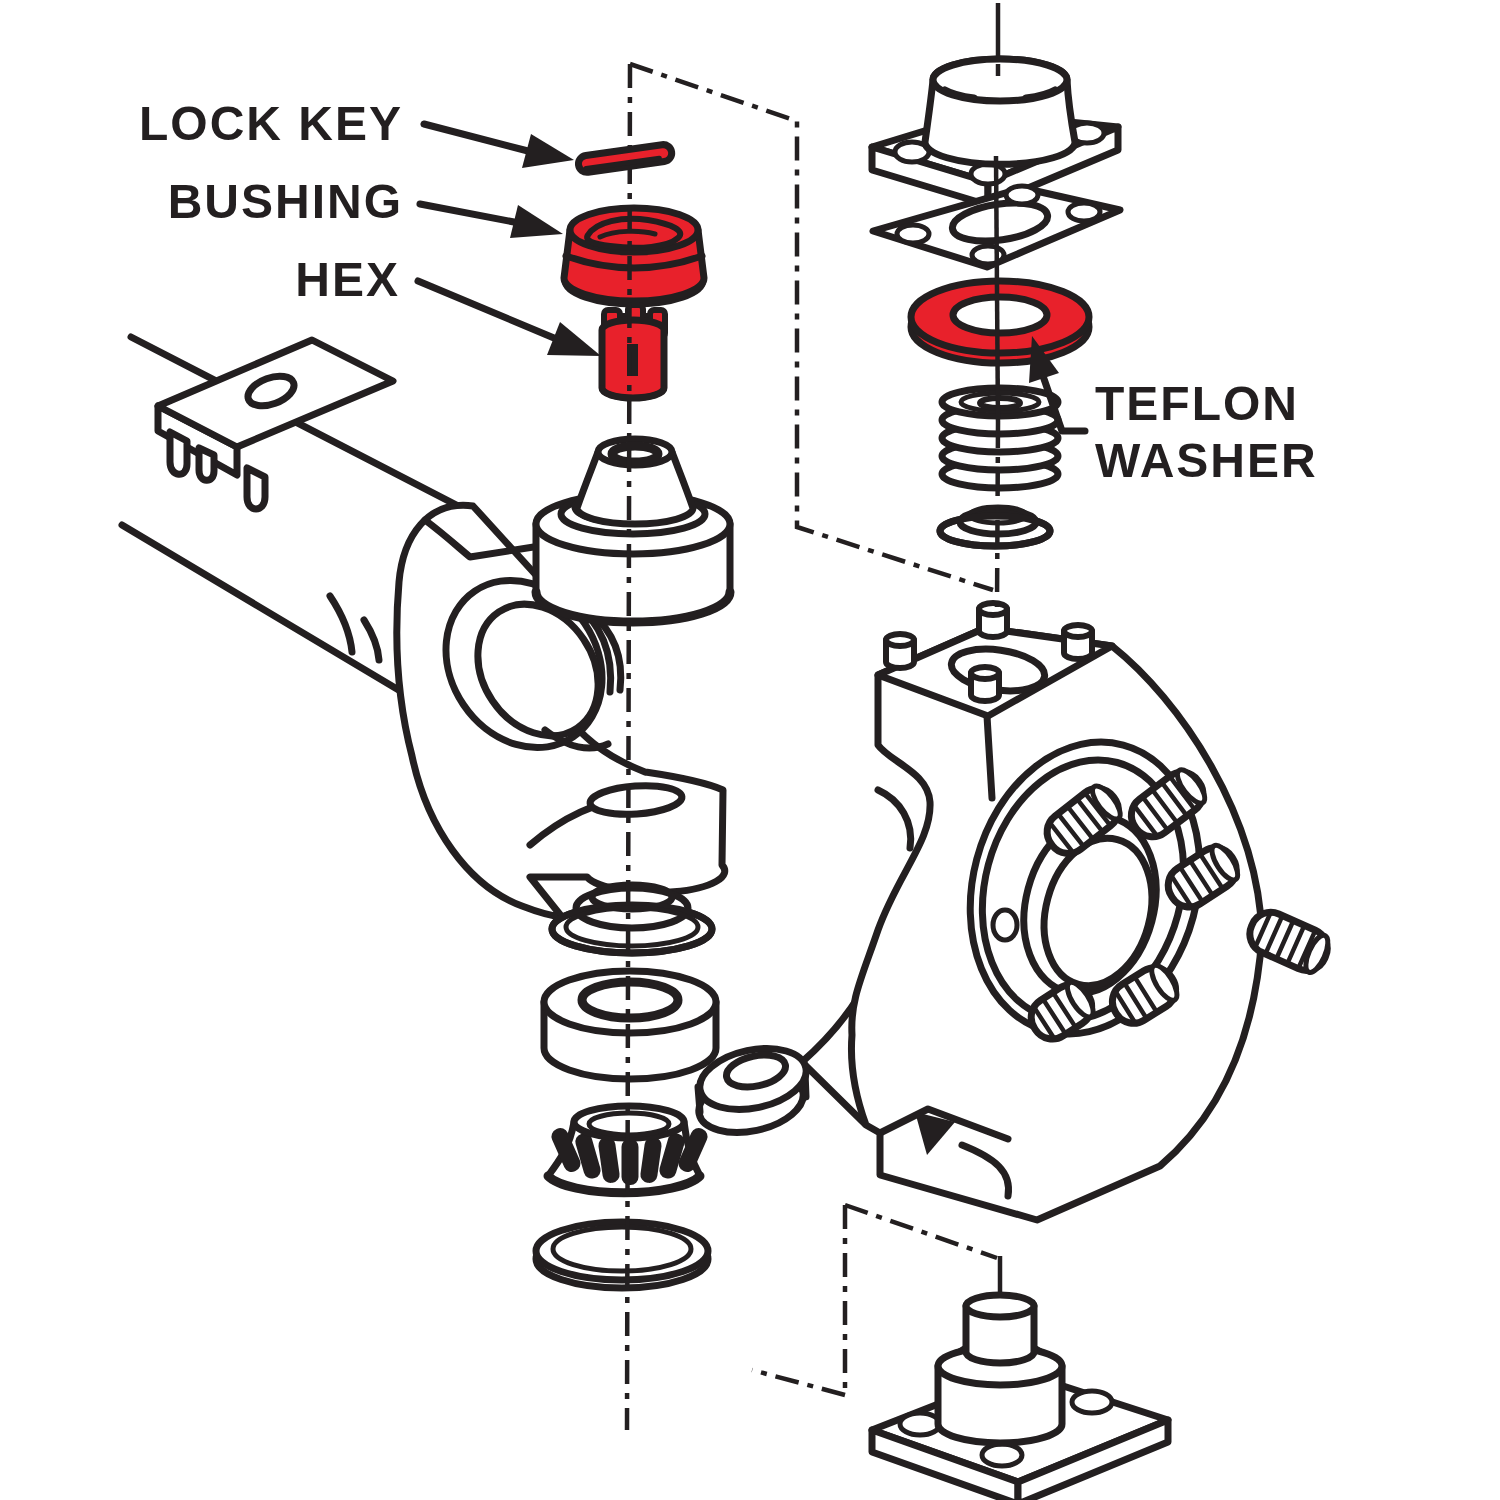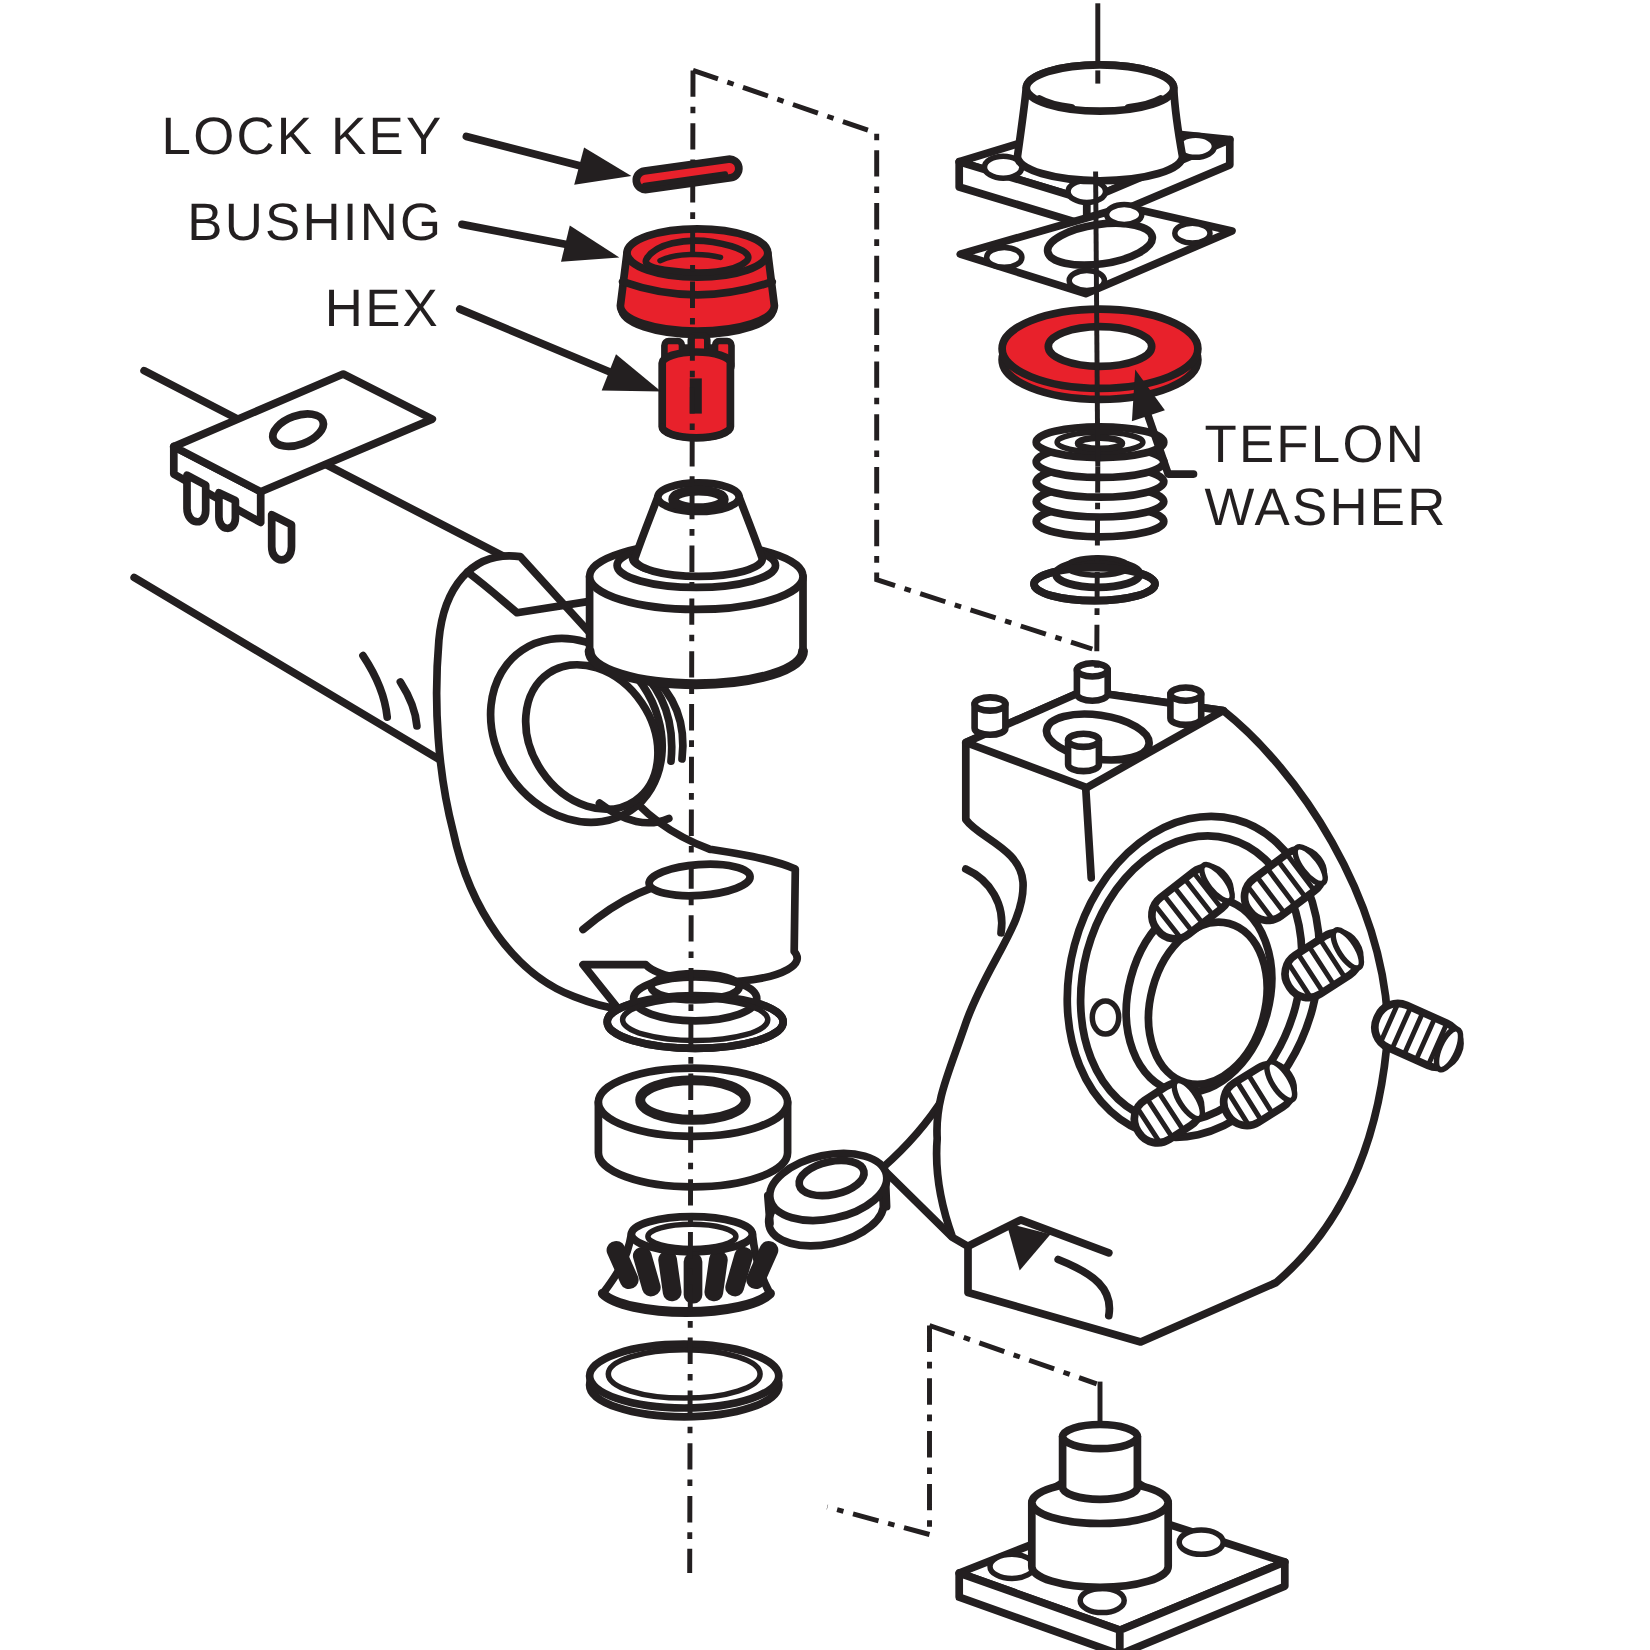--- a/index.html
+++ b/index.html
@@ -1,16 +1,16 @@
 <!DOCTYPE html>
 <html><head>
 <meta charset="utf-8">
 <style>
   html,body{margin:0;padding:0;background:#ffffff;}
-  .stage{width:1500px;height:1500px;position:relative;background:#ffffff;}
+  .stage{width:1500px;height:1500px;position:relative;background:#ffffff;font-weight:bold;}
   svg{display:block;}
   .s{stroke:#231f20;stroke-width:7;stroke-linecap:round;stroke-linejoin:round;}
   .s5{stroke-width:5;}
   .s6{stroke-width:6;}
   .s9{stroke-width:9;}
   .ax{stroke:#231f20;stroke-width:4.5;stroke-linecap:butt;fill:none;}
   .dd{stroke-dasharray:24 9 6 9;}
   .lbl{font-family:"Liberation Sans", sans-serif;font-size:48px;letter-spacing:2px;fill:#231f20;}
 </style>
 </head>

